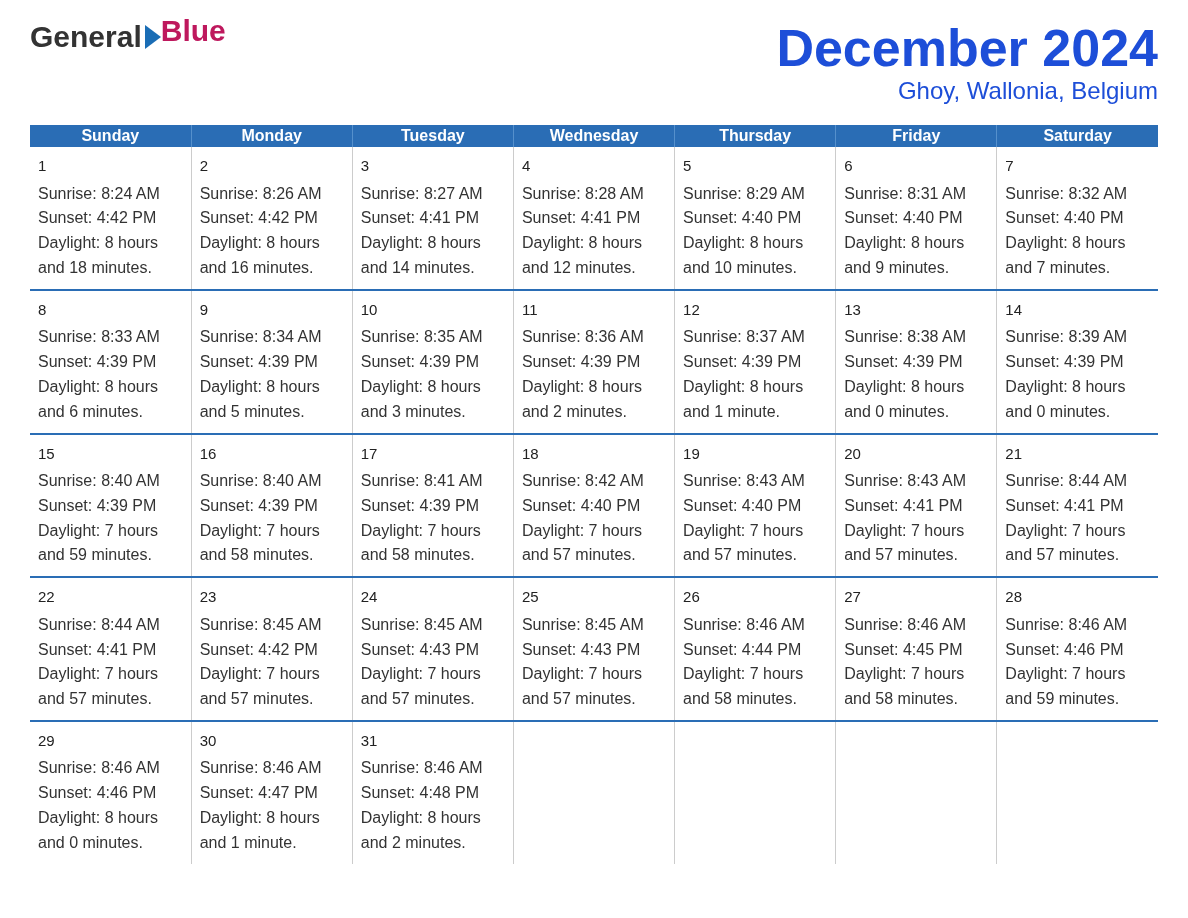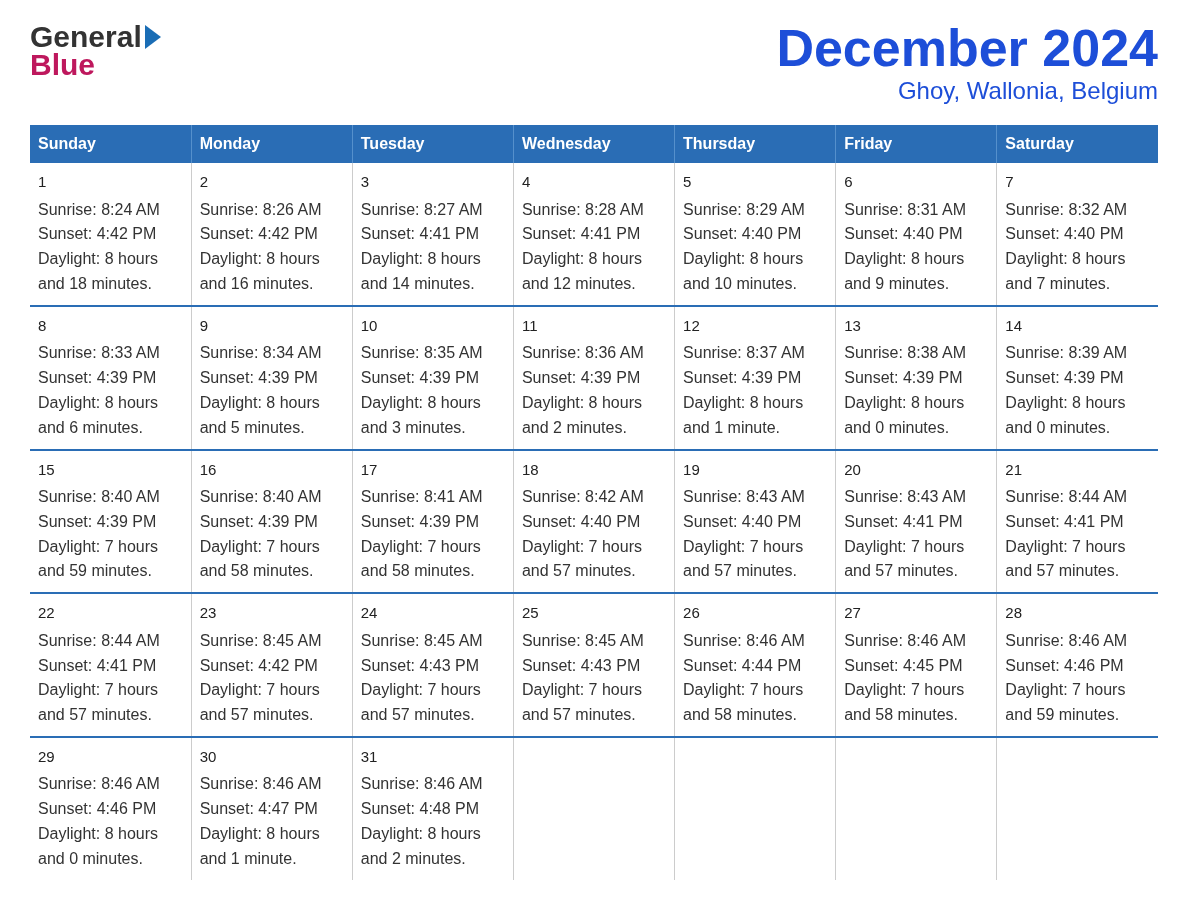--- a/index.html
+++ b/index.html
@@ -11,21 +11,21 @@
       min-height: 918px;
     }
     .header {
       display: flex;
       justify-content: space-between;
       align-items: flex-start;
       margin-bottom: 20px;
     }
     .logo {
       display: flex;
-      flex-direction: column;
+      flex-direction: row;
       align-items: flex-start;
     }
     .title-block {
       text-align: right;
     }
     .title-block h1 {
       font-size: 52px;
       font-weight: bold;
       color: #1d4ed8;
       line-height: 1.1;
@@ -40,22 +40,22 @@
       border-collapse: collapse;
       table-layout: fixed;
     }
     thead tr {
       background-color: #2a6db5;
     }
     thead th {
       color: #fff;
       font-size: 16px;
       font-weight: bold;
-      padding: 10px 8px;
-      text-align: left;
+      padding: 2px 8px;
+      text-align: center;
       border-right: 1px solid #5590cc;
     }
     thead th:last-child {
       border-right: none;
     }
     tbody tr {
       border-bottom: 2px solid #2a6db5;
     }
     tbody td {
       vertical-align: top;

